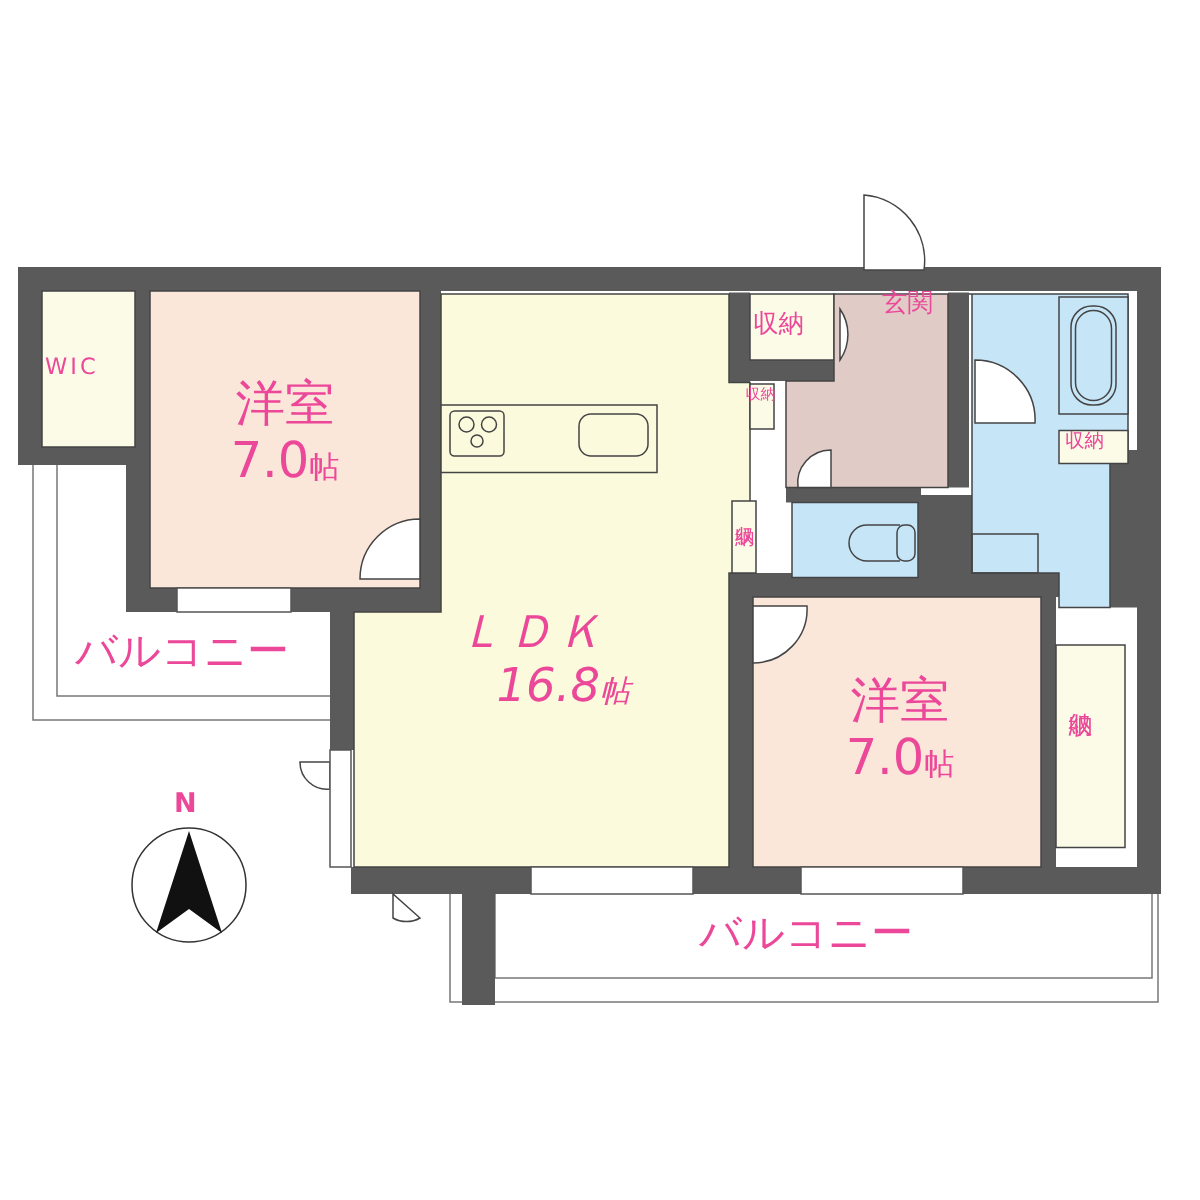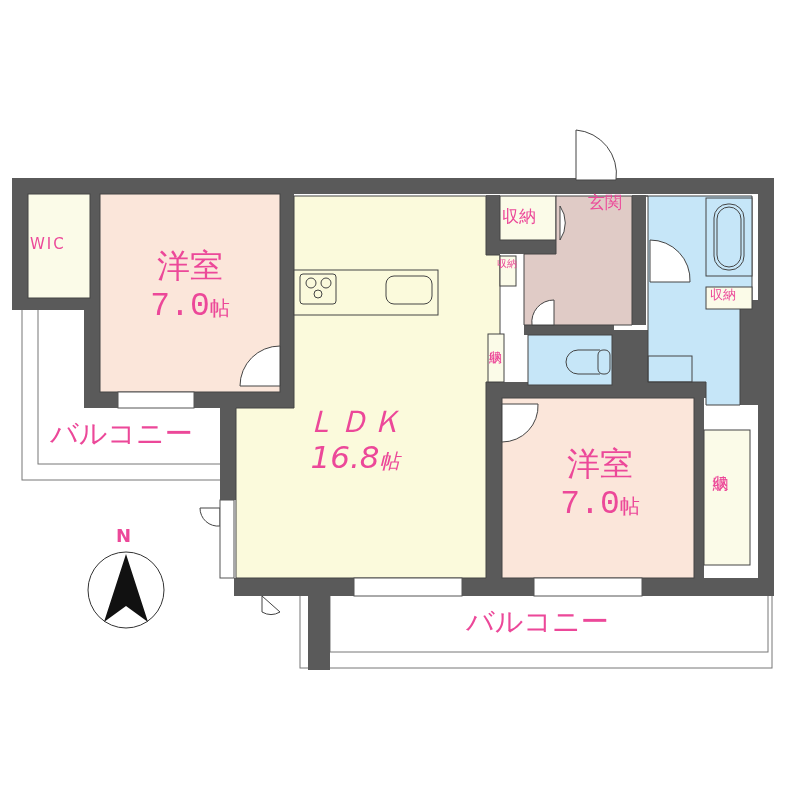--- a/index.html
+++ b/index.html
@@ -1,19 +1,19 @@
 <!DOCTYPE html>
 <html><head>
   <meta charset="utf-8">
   <style>
     html,body{margin:0;padding:0;background:#fff;}
     body{width:800px;height:800px;position:relative;overflow:hidden;font-family:"DejaVu Sans",sans-serif;}
     #plan{position:absolute;left:0;top:0;width:800px;height:800px;}
     .lbl{position:absolute;color:#ec4899;text-align:center;line-height:1.15;white-space:nowrap;}
-    .big{font-size:33px;font-family:Liberation Mono, monospace;}
+    .big{font-size:33px;}
     .mid{font-size:31px;letter-spacing:2px;}
     .sm{font-size:17px;}
     .xs{font-size:10px;}
     .vert{writing-mode:vertical-rl;font-size:16px;letter-spacing:1px;}
     .unit{font-size:20px;}
   </style>
 </head>
 <body>
 
 <svg id="plan" viewBox="0 0 800 800" xmlns="http://www.w3.org/2000/svg">
@@ -110,21 +110,21 @@
 
 <div class="lbl" style="left:30px;top:236px;width:34px;font-size:15px;letter-spacing:2px;">WIC</div>
 
 <div class="lbl big" style="left:100px;top:250px;width:180px;">
   <div>洋室</div>
   <div><span>7.0</span><span class="unit">帖</span></div>
 </div>
 
 <div class="lbl mid" style="left:290px;top:404px;width:130px;font-style:italic;">
   <div>ＬＤＫ</div>
-  <div style="letter-spacing:0;"><span>16.8</span><span class="unit">帖</span></div>
+  <div style="letter-spacing:0;text-align:right;"><span>16.8</span><span class="unit">帖</span></div>
 </div>
 
 <div class="lbl big" style="left:520px;top:448px;width:160px;">
   <div>洋室</div>
   <div><span>7.0</span><span class="unit">帖</span></div>
 </div>
 
 <div class="lbl sm" style="left:588px;top:193px;">玄関</div>
 <div class="lbl sm" style="left:502px;top:207px;">収納</div>
 <div class="lbl xs" style="left:497px;top:258px;">収納</div>

